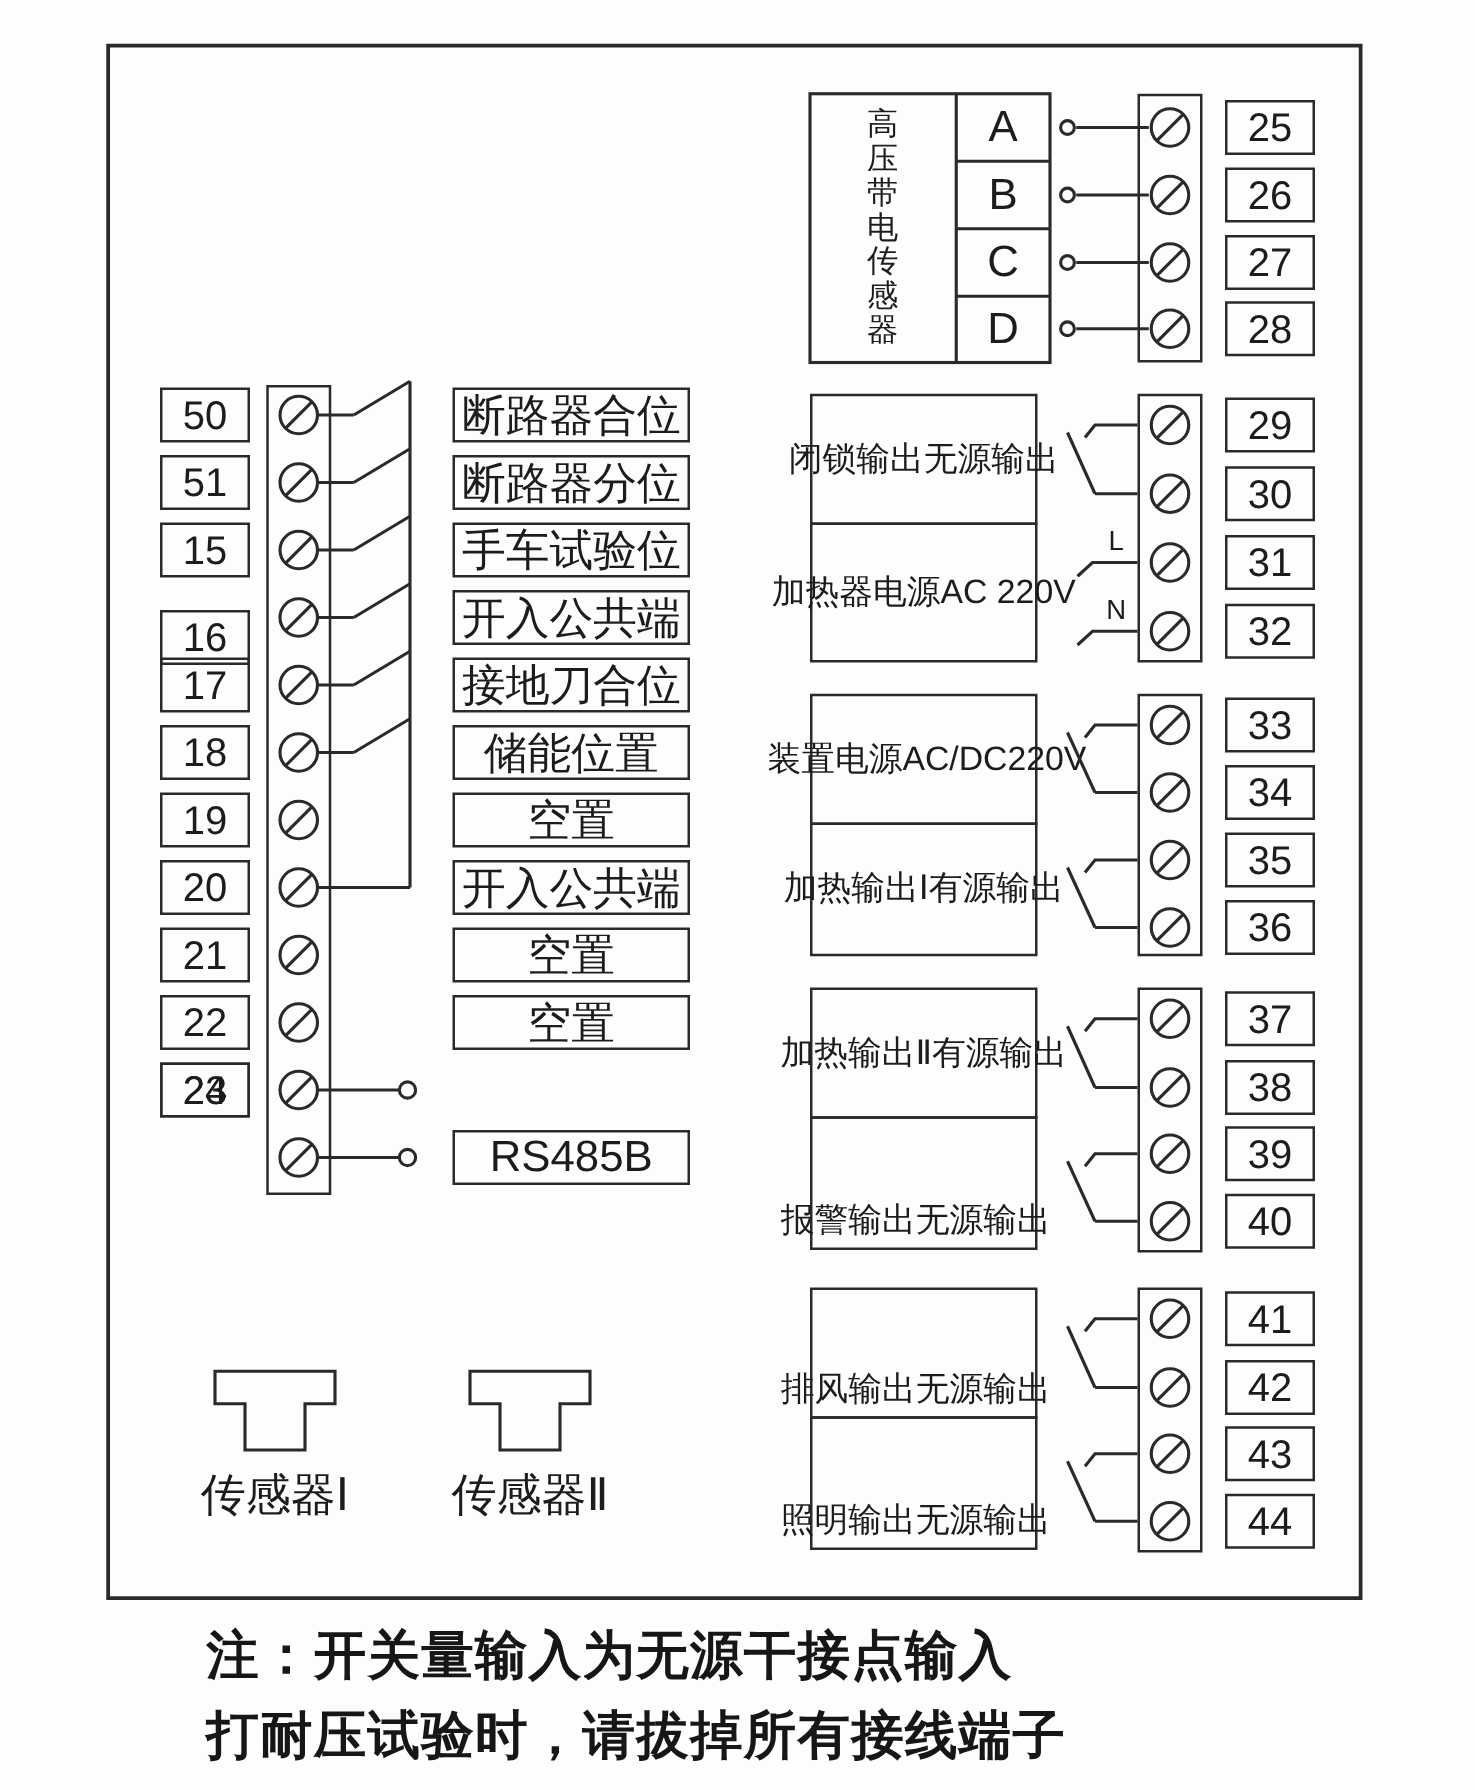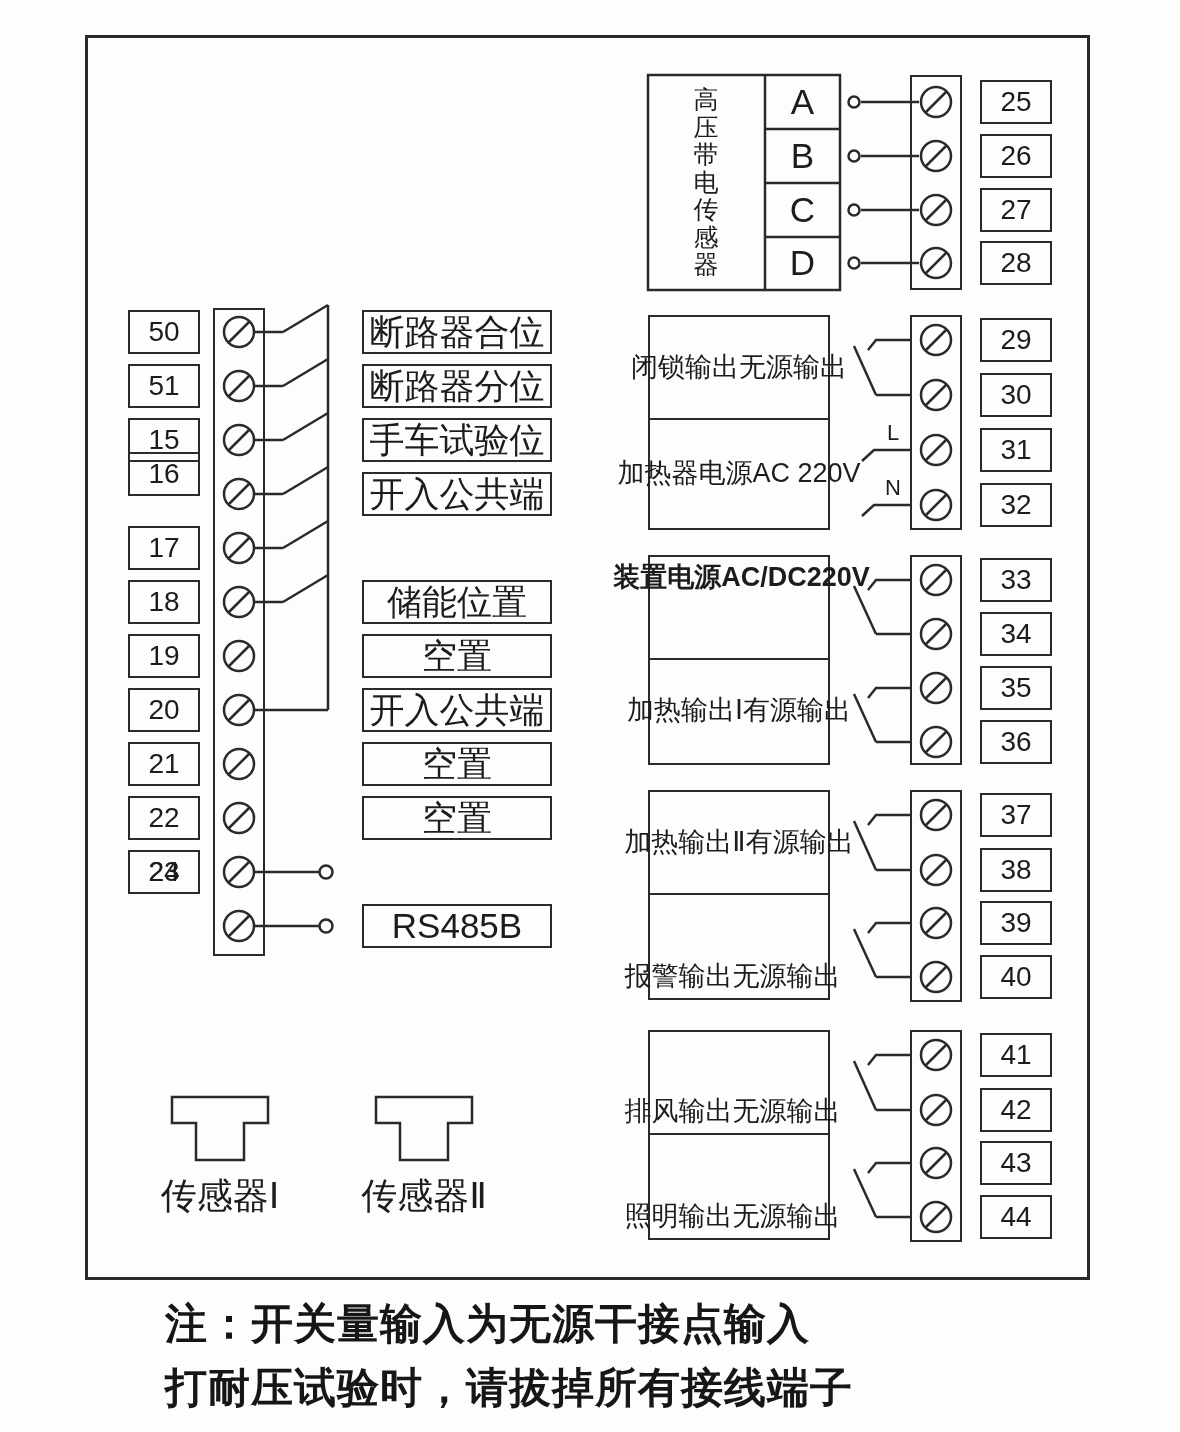--- a/index.html
+++ b/index.html
@@ -6,26 +6,26 @@
   html,body { background:#ffffff; }
   .canvas {
     position:relative; width:1180px; height:1432px; background:#fdfdfd;
     font-family:"Liberation Sans","DejaVu Sans",sans-serif; color:#1c1c1c;
     overflow:hidden;
   }
   .outer { position:absolute; left:85px; top:35px; width:1005px; height:1245px;
     border:3px solid #2a2a2a; }
   .box { position:absolute; border:2.5px solid #2a2a2a; display:flex;
     align-items:center; justify-content:center; background:transparent; }
-  .num  { width:72px; height:44px; font-size:28px; }
+  .num  { width:72px; height:44px; font-size:32px; }
   .lbl  { width:190px; height:44px; font-size:35px; white-space:nowrap; }
   .strip{ position:absolute; border:2.5px solid #2a2a2a; width:52px; }
   .grp  { width:182px; flex-direction:row; justify-content:center;
     font-size:27px; line-height:1.55; white-space:nowrap; }
-  .grp.al { align-items:flex-start; padding-left:5px;font-weight:bold; }
+  .grp.al { align-items:center; padding-left:5px; }
   .grp.ar { align-items:flex-end; padding-right:13px; }
   .chan { position:absolute; width:75px; height:54px; display:flex;
     align-items:center; justify-content:center; font-size:35px; }
   .vtitle { position:absolute; left:691px; top:86px; width:30px;
     font-size:25px; line-height:27.5px; text-align:center;
     word-break:break-all; }
   .senslbl { position:absolute; width:200px; text-align:center;
     font-size:36px; top:1172px; }
   .note { position:absolute; left:165px; font-size:42px; font-weight:600;
     letter-spacing:1px; color:#161616; white-space:nowrap; }
@@ -40,36 +40,37 @@
 </head>
 <body>
 
 <div class="canvas">
 
   <div class="outer"></div>
 
   <div class="box num" style="left:128px;top:310px">50</div>
   <div class="box num" style="left:128px;top:364px">51</div>
   <div class="box num" style="left:128px;top:418px">15</div>
-  <div class="box num" style="left:128px;top:452px">16</div>
+  <div class="box num" style="left:128px;top:488px">16</div>
   <div class="box num" style="left:128px;top:526px">17</div>
   <div class="box num" style="left:128px;top:580px">18</div>
   <div class="box num" style="left:128px;top:634px">19</div>
   <div class="box num" style="left:128px;top:688px">20</div>
   <div class="box num" style="left:128px;top:742px">21</div>
   <div class="box num" style="left:128px;top:796px">22</div>
   <div class="box num" style="left:128px;top:850px">23</div>
   <div class="box num" style="left:128px;top:850px">24</div>
 
   <div class="strip" style="left:213px;top:308px;height:648px"></div>
 
   <div class="box lbl" style="left:362px;top:310px">断路器合位</div>
   <div class="box lbl" style="left:362px;top:364px">断路器分位</div>
   <div class="box lbl" style="left:362px;top:418px">手车试验位</div>
   <div class="box lbl" style="left:362px;top:472px">开入公共端</div>
+  <div class="box lbl" style="left:362px;top:526px">接地刀合位</div>
   <div class="box lbl" style="left:362px;top:580px">储能位置</div>
   <div class="box lbl" style="left:362px;top:634px">空置</div>
   <div class="box lbl" style="left:362px;top:688px">开入公共端</div>
   <div class="box lbl" style="left:362px;top:742px">空置</div>
   <div class="box lbl" style="left:362px;top:796px">空置</div>
   <div class="box lbl" style="left:362px;top:904px">RS485B</div>
 
   <div class="vtitle">高压带电传感器</div>
   <div class="chan" style="left:765px;top:75px">A</div>
   <div class="chan" style="left:765px;top:129px">B</div>

